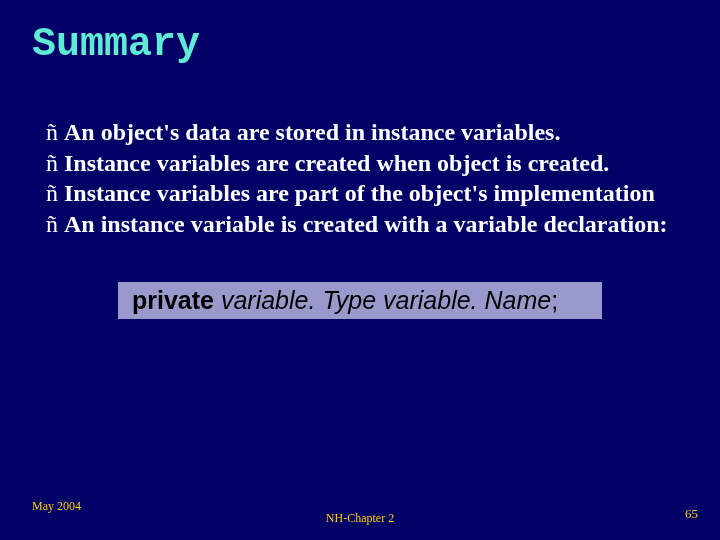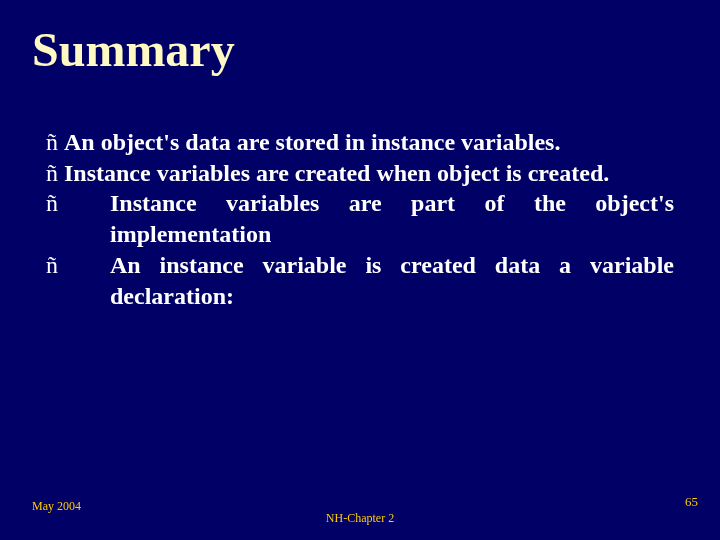--- a/index.html
+++ b/index.html
@@ -3,41 +3,40 @@
 <meta charset="utf-8">
 <style>
   * { margin: 0; padding: 0; box-sizing: border-box; }
   html, body { width: 720px; height: 540px; overflow: hidden; }
   body {
     background: #000066;
     font-family: "Times New Roman", Times, serif;
     position: relative;
   }
   .title {
-    color: #fef9c3;
-    font-family: Liberation Serif, serif;
+    color: #5eead4;
+    font-family: Liberation Mono, monospace;
     font-weight: bold;
-    font-size: 48px;
+    font-size: 40px;
     padding: 22px 0 0 32px;
   }
   .content {
     padding: 50px 46px 0 46px;
   }
   .bullet-list {
     color: #ffffff;
     font-size: 24px;
     line-height: 1.28;
   }
   .bullet-item {
     display: flex;
   }
   .bullet-item.justify .bullet-text {
     text-align: justify;
     text-align-last: left;
-    margin-left: 46px;
   }
   .bullet-glyph {
     flex: 0 0 auto;
     margin-right: 6px;
   }
   .bullet-text {
     flex: 1 1 auto;
     font-weight: bold;
   }
   .code-box {
@@ -68,21 +67,21 @@
   .footer-center {
     position: absolute;
     left: 0;
     width: 100%;
     text-align: center;
     bottom: 0;
   }
   .footer-right {
     position: absolute;
     right: 22px;
-    bottom: 16px;
+    bottom: 4px;
     font-size: 13px;
   }
 </style>
 </head>
 <body>
 
 <div class="title">Summary</div>
 
 <div class="content">
   <div class="bullet-list">
@@ -97,24 +96,29 @@
       <span class="bullet-text">Instance variables are created when object is created.</span>
     </div>
 
     <div class="bullet-item justify">
       <span class="bullet-glyph">ñ</span>
       <span class="bullet-text">Instance variables are part of the object's implementation</span>
     </div>
 
     <div class="bullet-item justify">
       <span class="bullet-glyph">ñ</span>
-      <span class="bullet-text">An instance variable is created data a variable declaration:</span>
+      <span class="bullet-text">An instance variable is created with a variable declaration:</span>
     </div>
 
   </div>
 
+  <div class="code-box">
+    <span class="code-bold">private</span>
+    <span class="code-ital">variable. Type</span>
+    <span class="code-ital">variable. Name</span><span>;</span>
+  </div>
 </div>
 
 <div class="footer">
   <span class="footer-left">May 2004</span>
   <span class="footer-center">NH-Chapter 2</span>
   <span class="footer-right">65</span>
 </div>
 
 </body></html>

